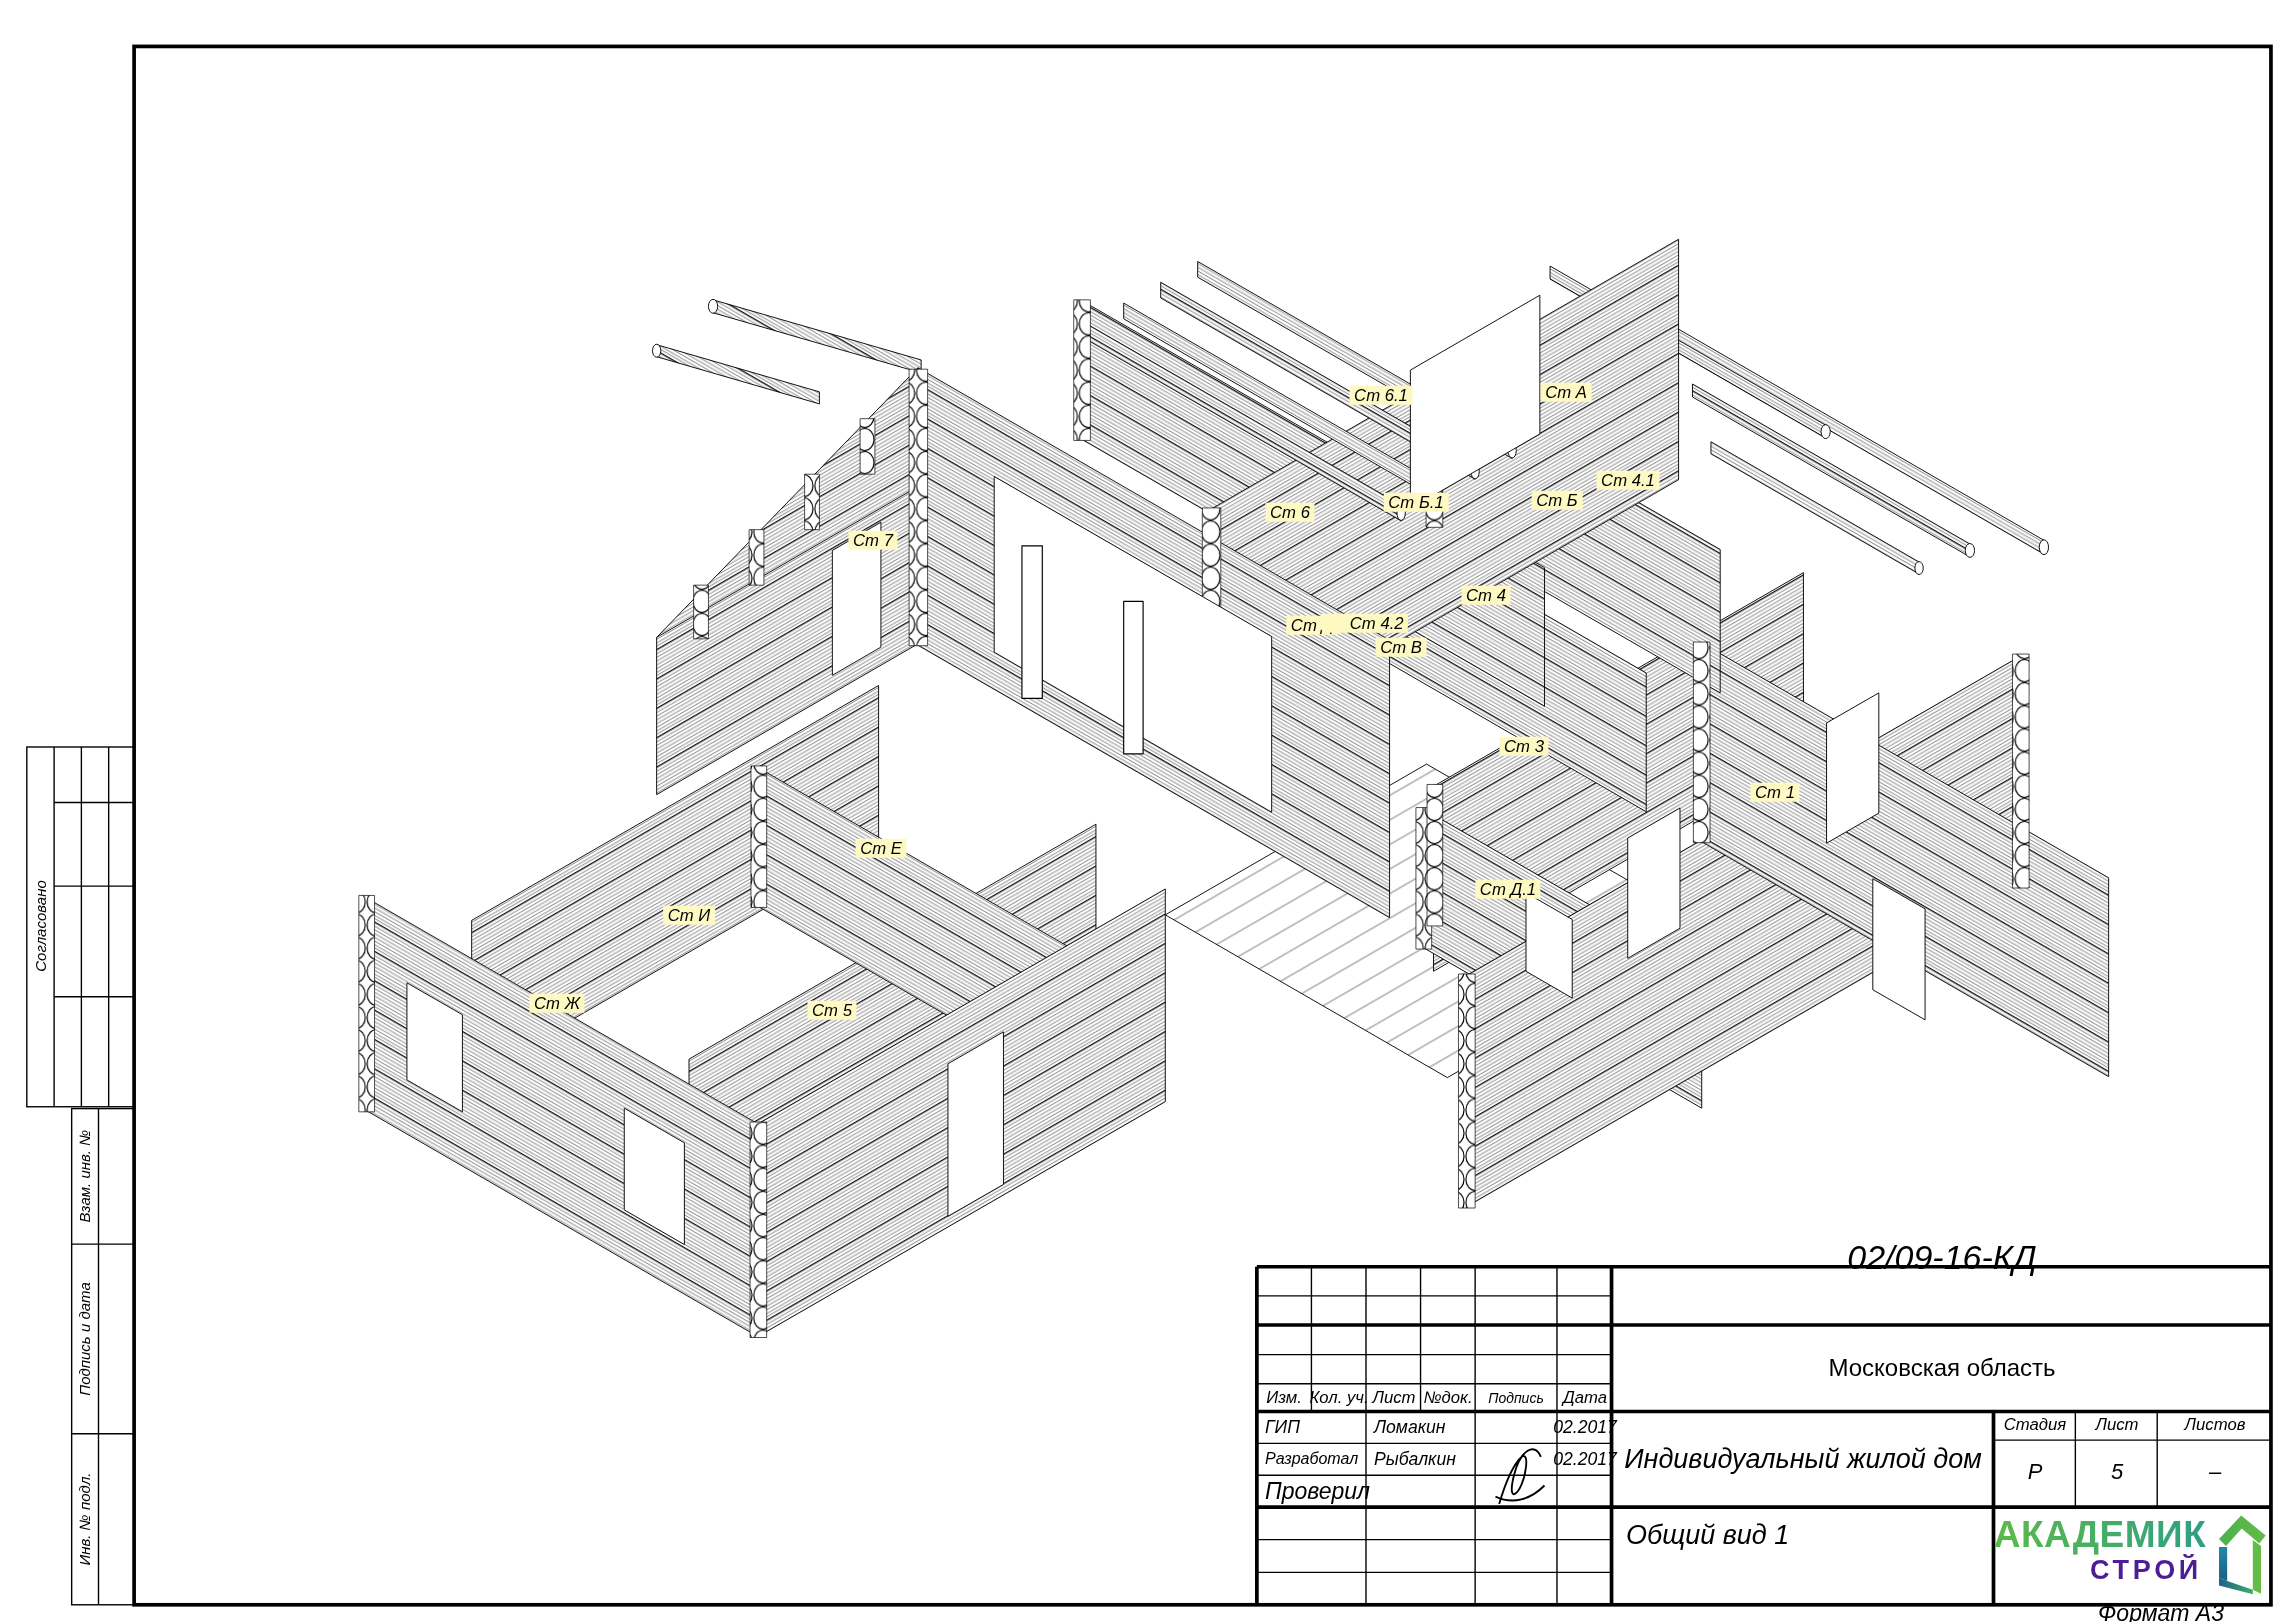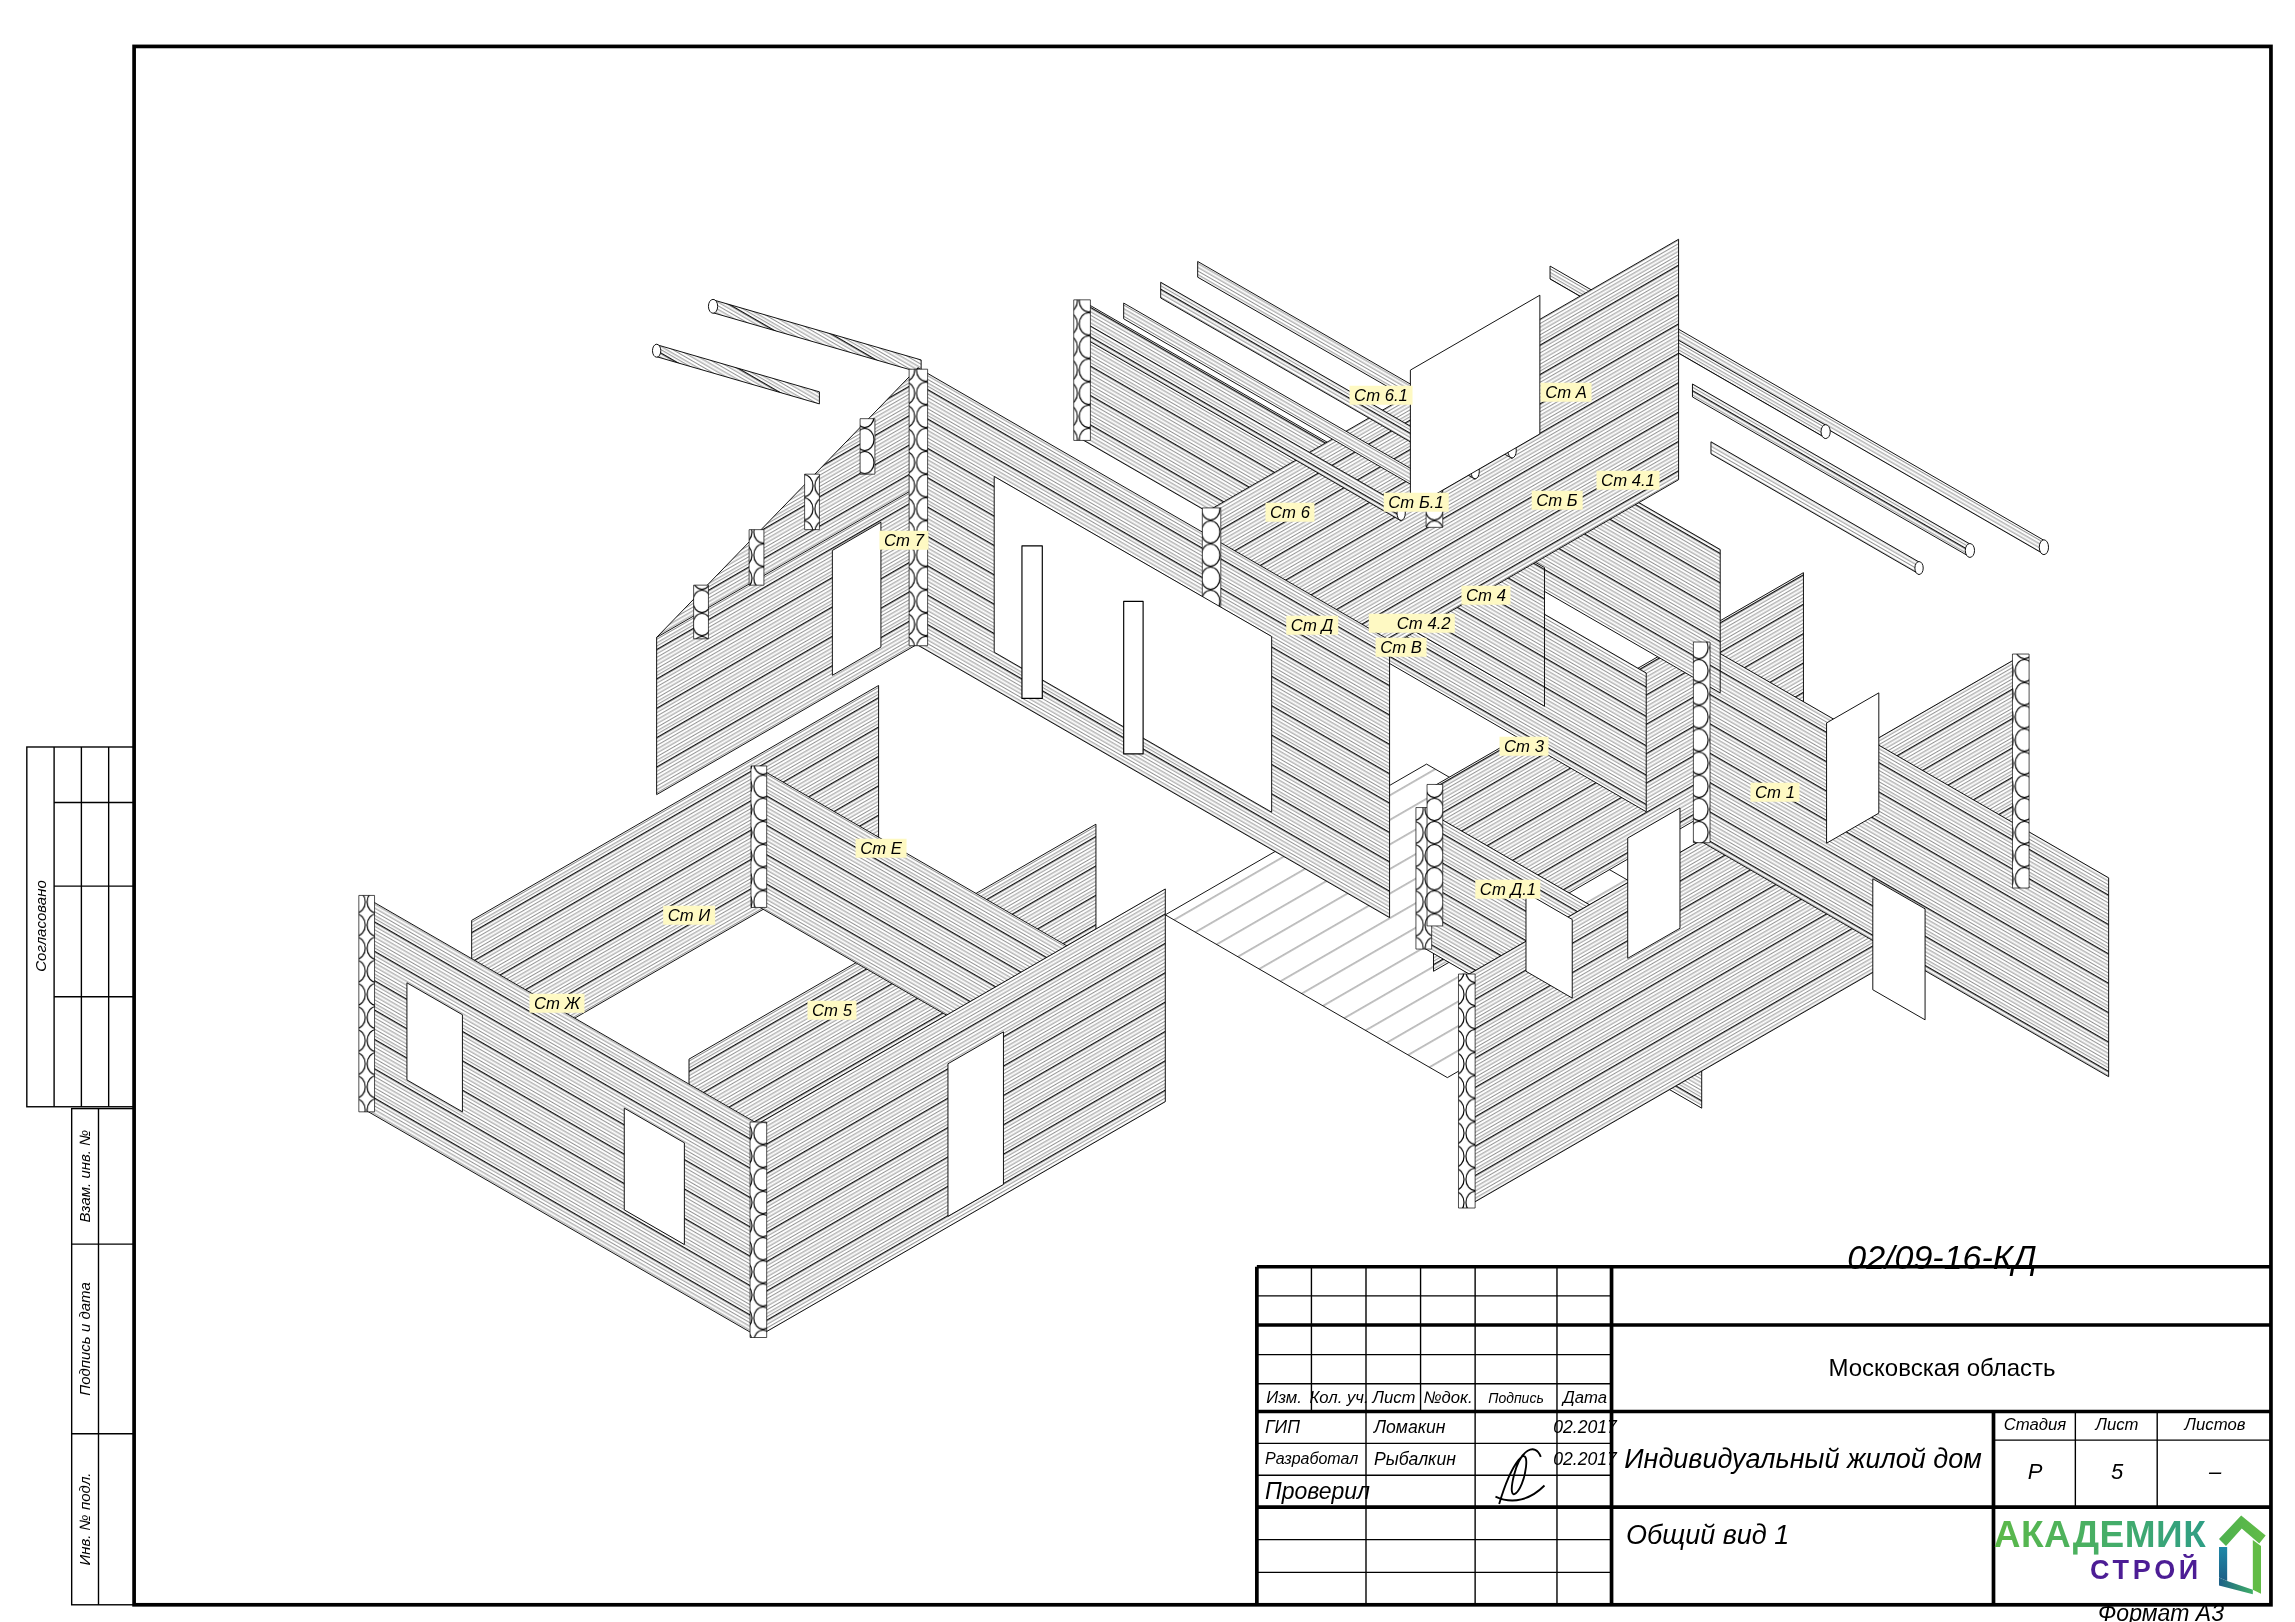--- a/index.html
+++ b/index.html
@@ -203,24 +203,24 @@
 <div class="t rot" style="left:85px;top:1176px;font-size:15px;">Взам. инв. №</div>
 <div class="t rot" style="left:85px;top:1339px;font-size:15px;">Подпись и дата</div>
 <div class="t rot" style="left:85px;top:1519px;font-size:15px;">Инв. № подл.</div>
 
 <span class="t chip" style="left:1381px;top:395px;">Ст 6.1</span>
 <span class="t chip" style="left:1566px;top:392px;">Ст А</span>
 <span class="t chip" style="left:1290px;top:512px;">Ст 6</span>
 <span class="t chip" style="left:1416px;top:502px;">Ст Б.1</span>
 <span class="t chip" style="left:1557px;top:500px;">Ст Б</span>
 <span class="t chip" style="left:1628px;top:480px;">Ст 4.1</span>
-<span class="t chip" style="left:873px;top:540px;margin-left:31px;">Ст 7</span>
+<span class="t chip" style="left:873px;top:540px;">Ст 7</span>
 <span class="t chip" style="left:1486px;top:595px;">Ст 4</span>
 <span class="t chip" style="left:1312px;top:625px;">Ст Д</span>
-<span class="t chip" style="left:1412px;top:623px;padding-left:28px;">Ст 4.2</span>
+<span class="t chip" style="left:1365px;top:623px;padding-left:28px;">Ст 4.2</span>
 <span class="t chip" style="left:1401px;top:647px;">Ст В</span>
 <span class="t chip" style="left:1524px;top:746px;">Ст 3</span>
 <span class="t chip" style="left:1775px;top:792px;">Ст 1</span>
 <span class="t chip" style="left:881px;top:848px;">Ст Е</span>
 <span class="t chip" style="left:689px;top:915px;">Ст И</span>
 <span class="t chip" style="left:1508px;top:889px;">Ст Д.1</span>
 <span class="t chip" style="left:557px;top:1003px;">Ст Ж</span>
 <span class="t chip" style="left:832px;top:1010px;">Ст 5</span>
 
 <div class="t" style="left:1942px;top:1258px;font-size:34px;">02/09-16-КД</div>

